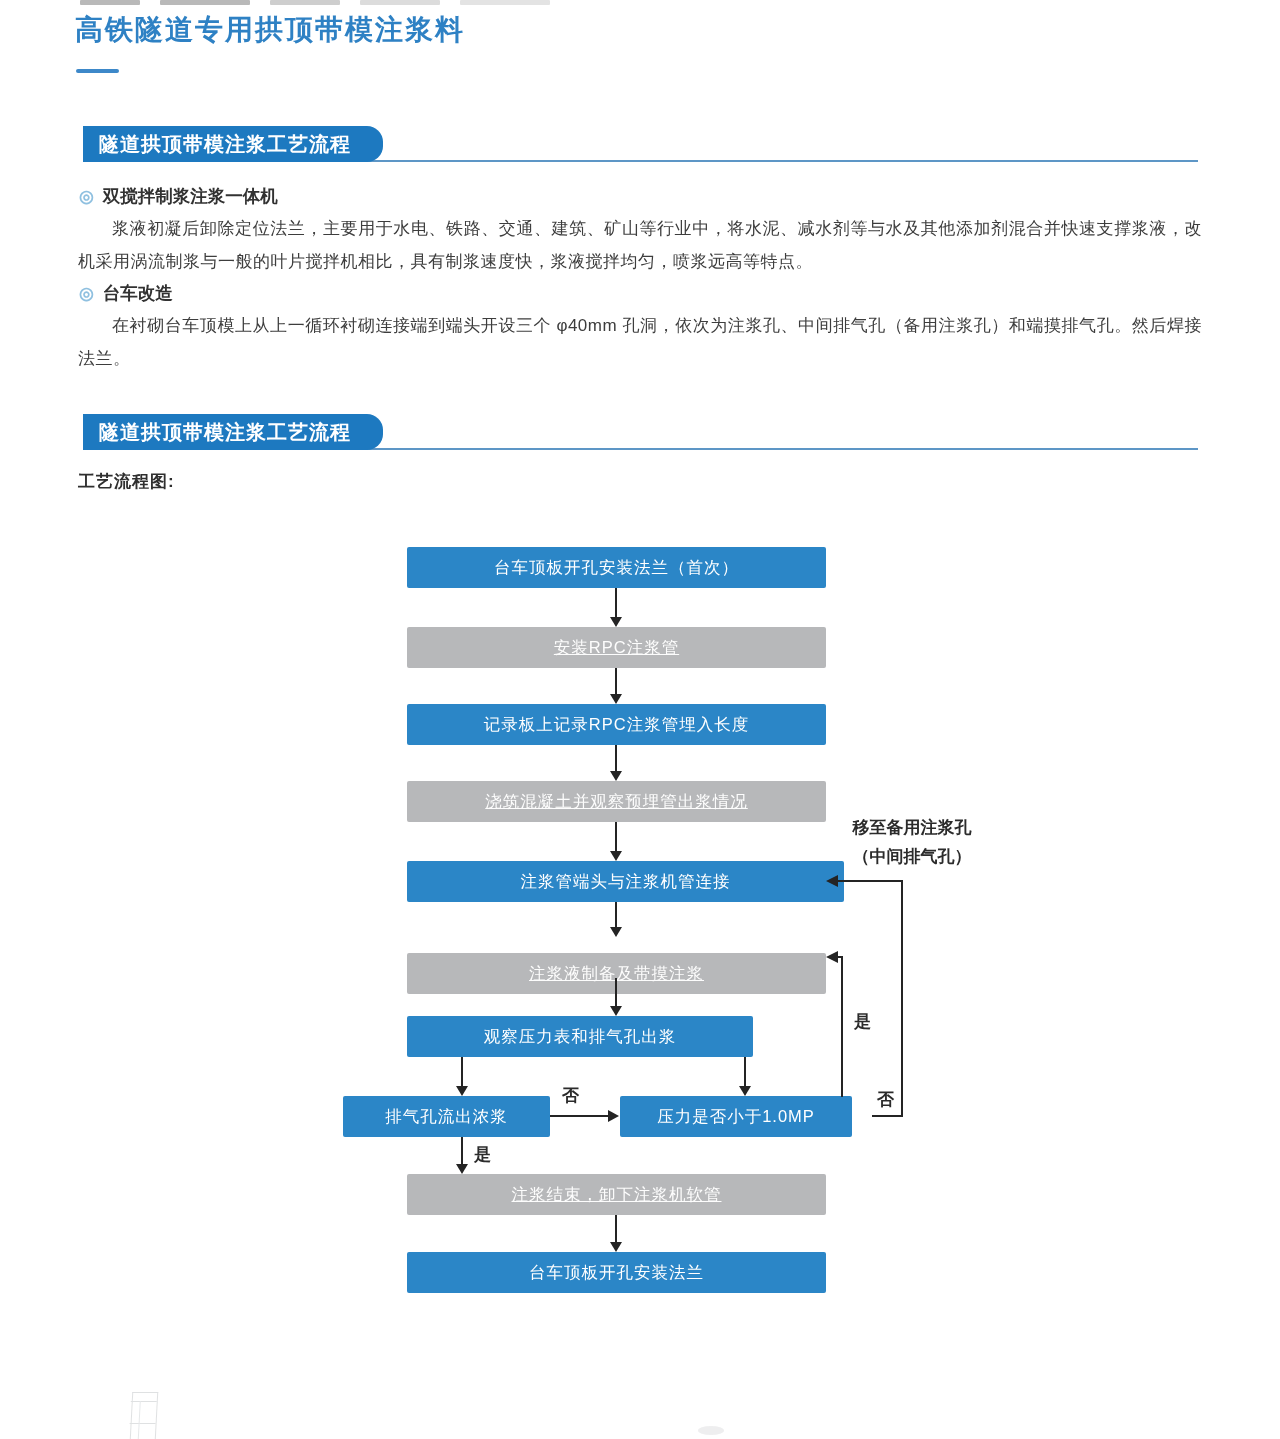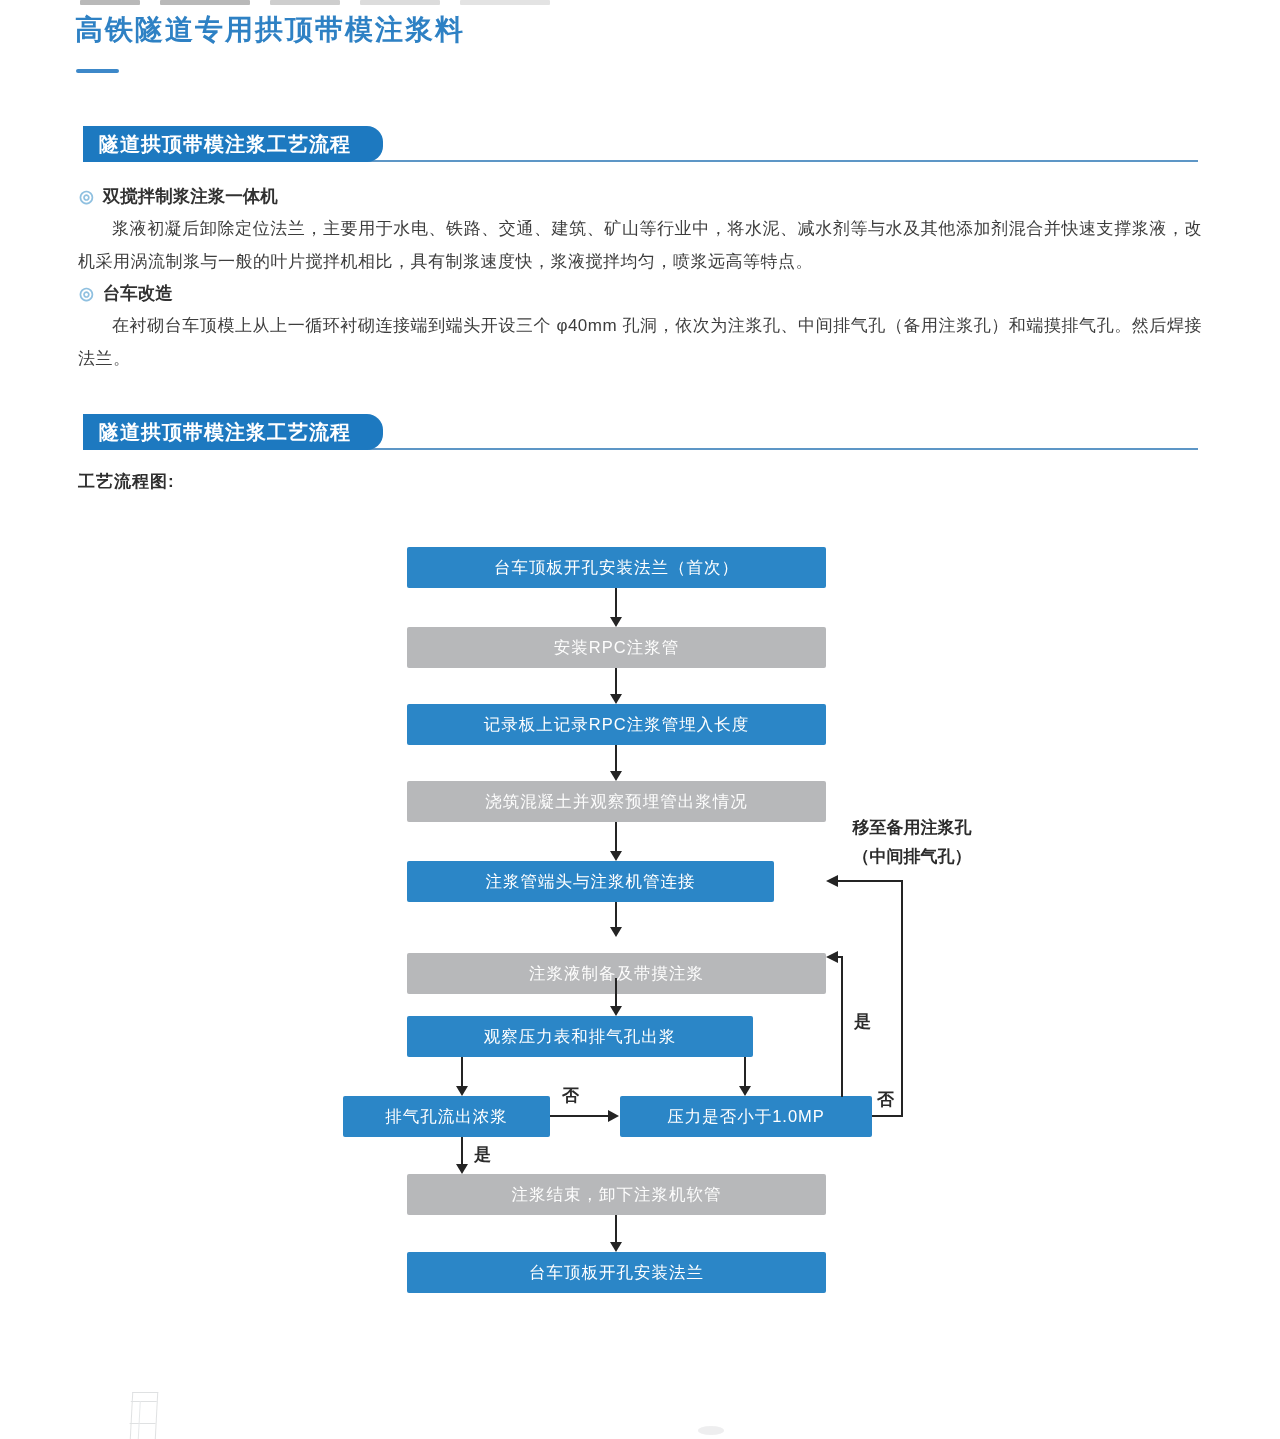--- a/index.html
+++ b/index.html
@@ -31,21 +31,21 @@
     width:1124px;font-size:17px;line-height:33px;color:#3d3d3d;
     text-align:justify;text-indent:2em;letter-spacing:.5px;
   }
 
   
   .flow-node{
     height:41px;line-height:41px;text-align:center;color:#ffffff;
     font-size:16.5px;border-radius:2px;letter-spacing:1px;white-space:nowrap;
   }
   .flow-node.primary{background:#2b86c7;}
-  .flow-node.secondary{background:#b7b8ba;color:#fdfdfd;}
+  .flow-node.secondary{background:#b7b8ba;color:#fdfdfd;text-decoration:underline;}
 
   .vline{width:2px;background:#242424;}
   .hline{height:2px;background:#242424;}
   .tri-down{width:0;height:0;border-left:6px solid transparent;border-right:6px solid transparent;border-top:10px solid #242424;}
   .tri-right{width:0;height:0;border-top:6px solid transparent;border-bottom:6px solid transparent;border-left:11px solid #242424;}
   .tri-left{width:0;height:0;border-top:6px solid transparent;border-bottom:6px solid transparent;border-right:12px solid #242424;}
 
   .edge-label{font-size:17px;font-weight:bold;color:#2b2b2b;}
   .flow-caption{font-size:17px;font-weight:bold;color:#2f2f2f;letter-spacing:1px;}
   .annotation{width:136px;text-align:center;font-size:17px;font-weight:bold;color:#2b2b2b;line-height:29px;white-space:nowrap;}
@@ -86,25 +86,25 @@
 
 <div class="abs banner-rule" style="left:83px;top:448px;width:1115px;"></div>
 <div class="abs banner" style="left:83px;top:414px;">隧道拱顶带模注浆工艺流程</div>
 
 <div class="abs flow-caption" style="left:78px;top:470px;">工艺流程图:</div>
 
 <div class="abs flow-node primary" style="left:407px;top:547px;width:419px;">台车顶板开孔安装法兰（首次）</div>
 <div class="abs flow-node secondary" style="left:407px;top:627px;width:419px;">安装RPC注浆管</div>
 <div class="abs flow-node primary" style="left:407px;top:704px;width:419px;">记录板上记录RPC注浆管埋入长度</div>
 <div class="abs flow-node secondary" style="left:407px;top:781px;width:419px;">浇筑混凝土并观察预埋管出浆情况</div>
-<div class="abs flow-node primary" style="left:407px;top:861px;width:367px;">注浆管端头与注浆机管连接</div>
+<div class="abs flow-node primary" style="left:407px;top:861px;width:437px;">注浆管端头与注浆机管连接</div>
 <div class="abs flow-node secondary" style="left:407px;top:937px;width:419px;margin-top:16px;">注浆液制备及带摸注浆</div>
 <div class="abs flow-node primary" style="left:407px;top:1016px;width:346px;">观察压力表和排气孔出浆</div>
 <div class="abs flow-node primary" style="left:343px;top:1096px;width:207px;">排气孔流出浓浆</div>
-<div class="abs flow-node primary" style="left:620px;top:1096px;width:252px;">压力是否小于1.0MP</div>
+<div class="abs flow-node primary" style="left:620px;top:1096px;width:232px;">压力是否小于1.0MP</div>
 <div class="abs flow-node secondary" style="left:407px;top:1174px;width:419px;">注浆结束，卸下注浆机软管</div>
 <div class="abs flow-node primary" style="left:407px;top:1252px;width:419px;">台车顶板开孔安装法兰</div>
 
 <div class="abs vline" style="left:615px;top:588px;height:30px;"></div>
 <div class="abs tri-down" style="left:610px;top:617px;"></div>
 
 <div class="abs vline" style="left:615px;top:668px;height:27px;"></div>
 <div class="abs tri-down" style="left:610px;top:694px;"></div>
 
 <div class="abs vline" style="left:615px;top:745px;height:27px;"></div>

